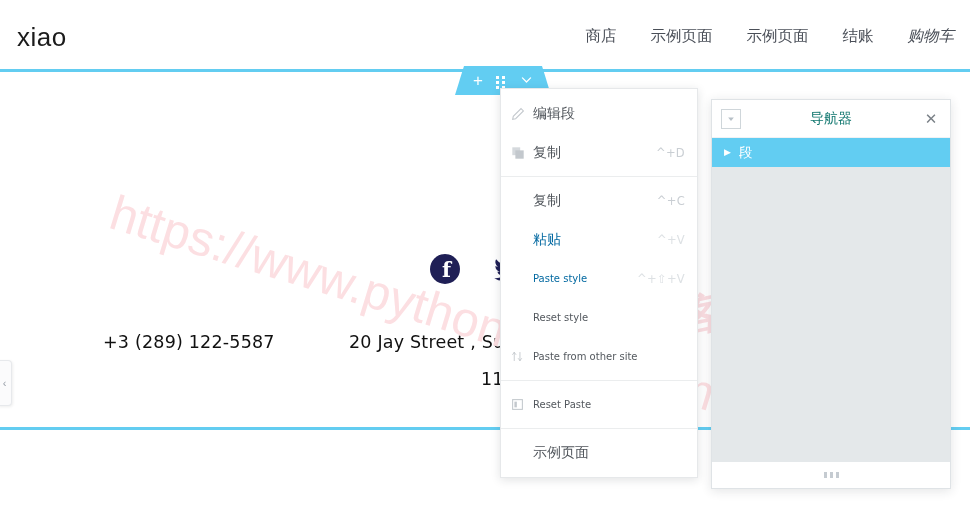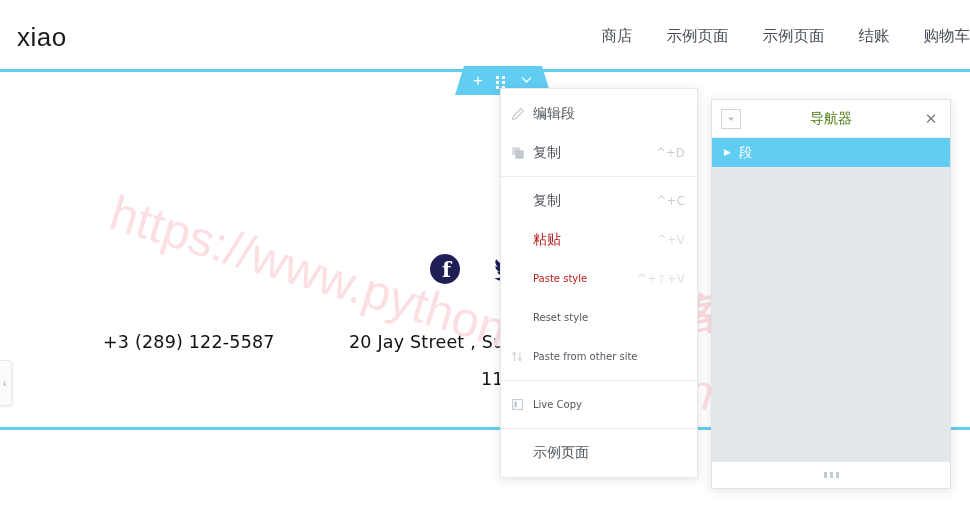--- a/index.html
+++ b/index.html
@@ -22,21 +22,21 @@
     font-weight: 400;
   }
   .nav {
     position: absolute; right: 0px; top: 26px;
     display: flex; gap: 34px; align-items: center;
   }
   .nav-item {
     font-size: 15.5px; color: #4a4f58; white-space: nowrap;
     font-family: "DejaVu Sans", sans-serif;
   }
-  .nav-item:last-child { padding-right: 0px; }
+  .nav-item:last-child { padding-right: 16px; font-style: italic; }
 
   
   .section-outline-top, .section-outline-bottom {
     position: absolute; left: 0; width: 970px; height: 3px;
     background: #63cdf1;
   }
   .section-outline-top { top: 69px; }
   .section-outline-bottom { top: 427px; }
 
   .section-body {
@@ -137,39 +137,39 @@
     display: flex; align-items: center; justify-content: flex-start;
     color: #c3c8cd;
   }
   .ctx-item .mi-label {
     font-size: 10px; color: #53585e; white-space: nowrap; flex: 1;
   }
   .ctx-item.cn .mi-label { font-size: 14px; color: #4f545a; }
   .ctx-item .mi-short {
     font-size: 11.5px; color: #c9ced3; white-space: nowrap; letter-spacing: .3px;
   }
-  .ctx-item.disabled .mi-label { color: #b91c1c; }
+  .ctx-item.disabled .mi-label { color: #0369a1; }
   .ctx-item.disabled .mi-short { color: #dde1e4; }
   .ctx-item.noicon { padding-left: 32px; }
   .ctx-sep { height: 1px; background: #ebedee; margin: 4px 0; }
 
   
   .navigator {
     position: absolute; left: 711px; top: 99px; width: 240px; height: 390px;
     background: #e4e8ea; border: 1px solid #dfe3e6;
     box-shadow: 0 2px 10px rgba(30,40,50,.12);
     display: flex; flex-direction: column;
     font-family: "DejaVu Sans", sans-serif;
   }
   .nav-head {
     height: 38px; background: #fff; position: relative;
     display: flex; align-items: center; justify-content: center;
     border-bottom: 1px solid #f0f2f4;
   }
-  .nav-head-title { font-size: 14px; color: #4d7c0f; }
+  .nav-head-title { font-size: 14px; color: #0f766e; }
   .nav-head-left {
     position: absolute; left: 9px; top: 9px; width: 20px; height: 20px;
     border: 1px solid #cfd6da; background: #fff;
     display: flex; align-items: center; justify-content: center;
   }
   .nav-head-close {
     position: absolute; right: 10px; top: 10px; width: 18px; height: 18px;
     display: flex; align-items: center; justify-content: center;
     color: #7a8087; font-size: 15px; line-height: 1;
   }
@@ -301,21 +301,21 @@
 
     <div class="ctx-sep"></div>
 
     <div class="ctx-item">
       <span class="mi-icon">
         <svg width="13" height="13" viewBox="0 0 16 16">
             <rect x="2" y="2" width="12" height="12" fill="none" stroke="#c3c8cd" stroke-width="1.3"></rect>
             <rect x="4.2" y="4.5" width="3" height="7" fill="#c3c8cd"></rect>
           </svg>
       </span>
-      <span class="mi-label">Live Copy</span>
+      <span class="mi-label">Reset Paste</span>
       <span class="mi-short"></span>
     </div>
 
     <div class="ctx-sep"></div>
 
     <div class="ctx-item cn noicon">
       <span class="mi-label">示例页面</span>
       <span class="mi-short"></span>
     </div>
 

